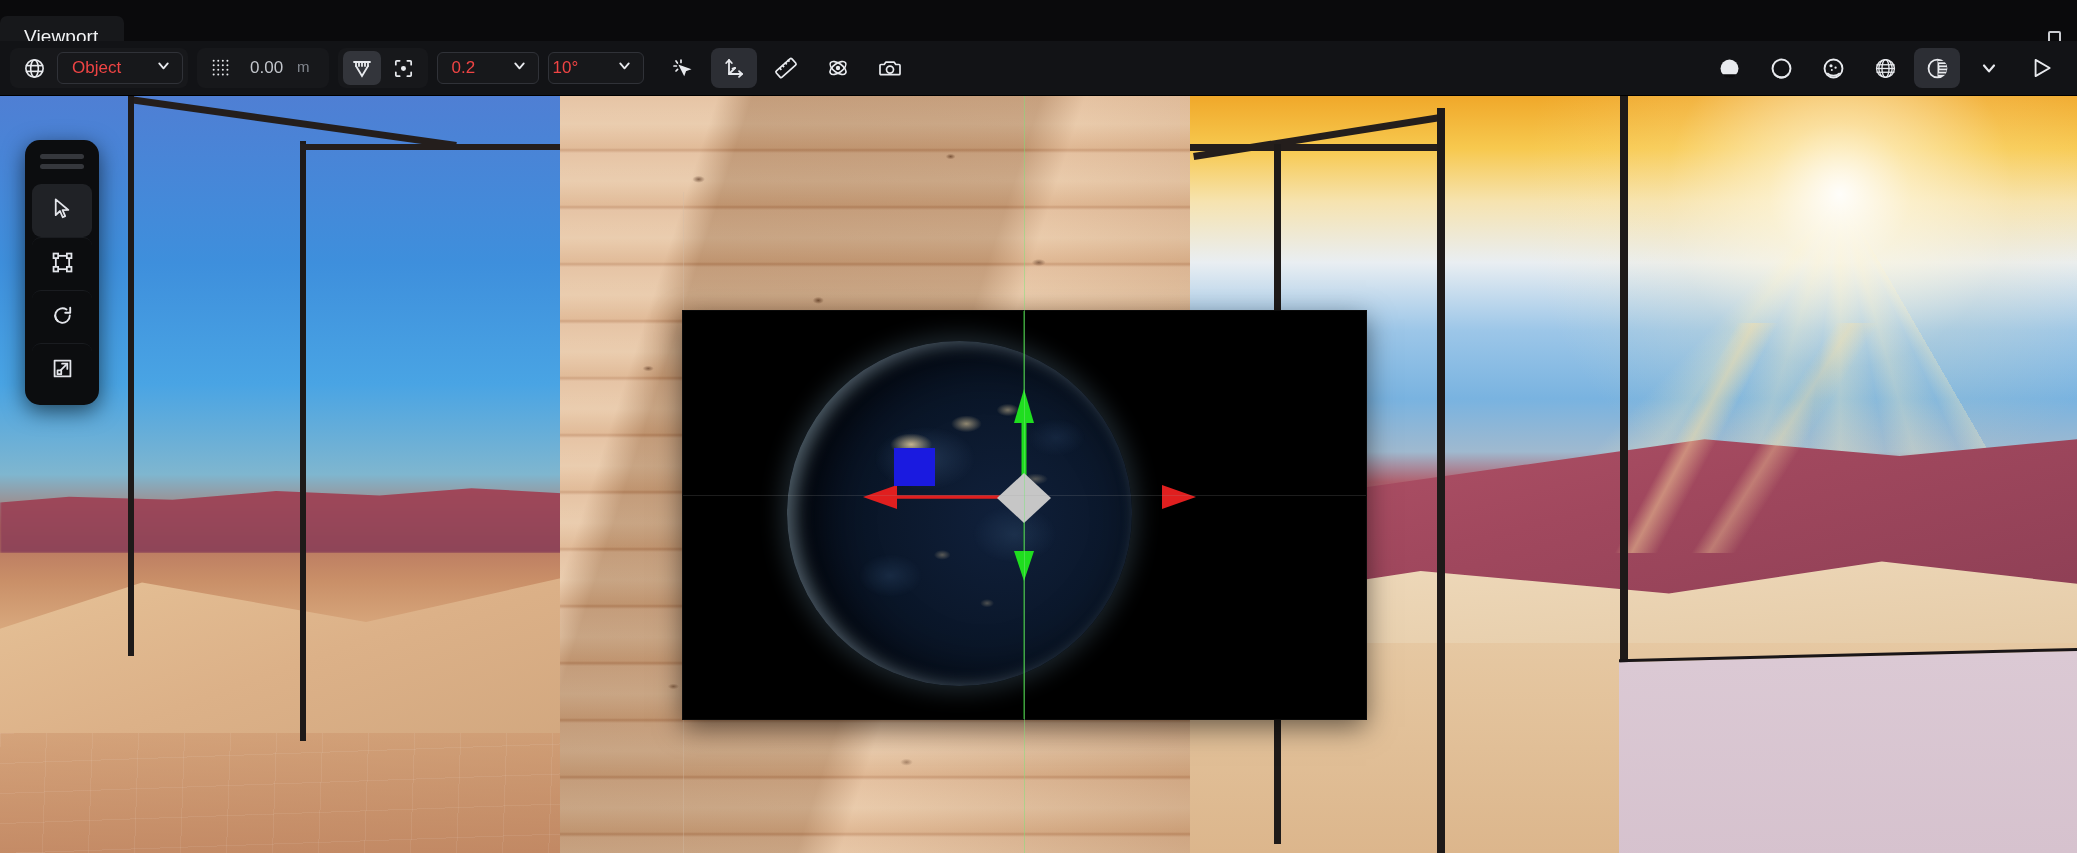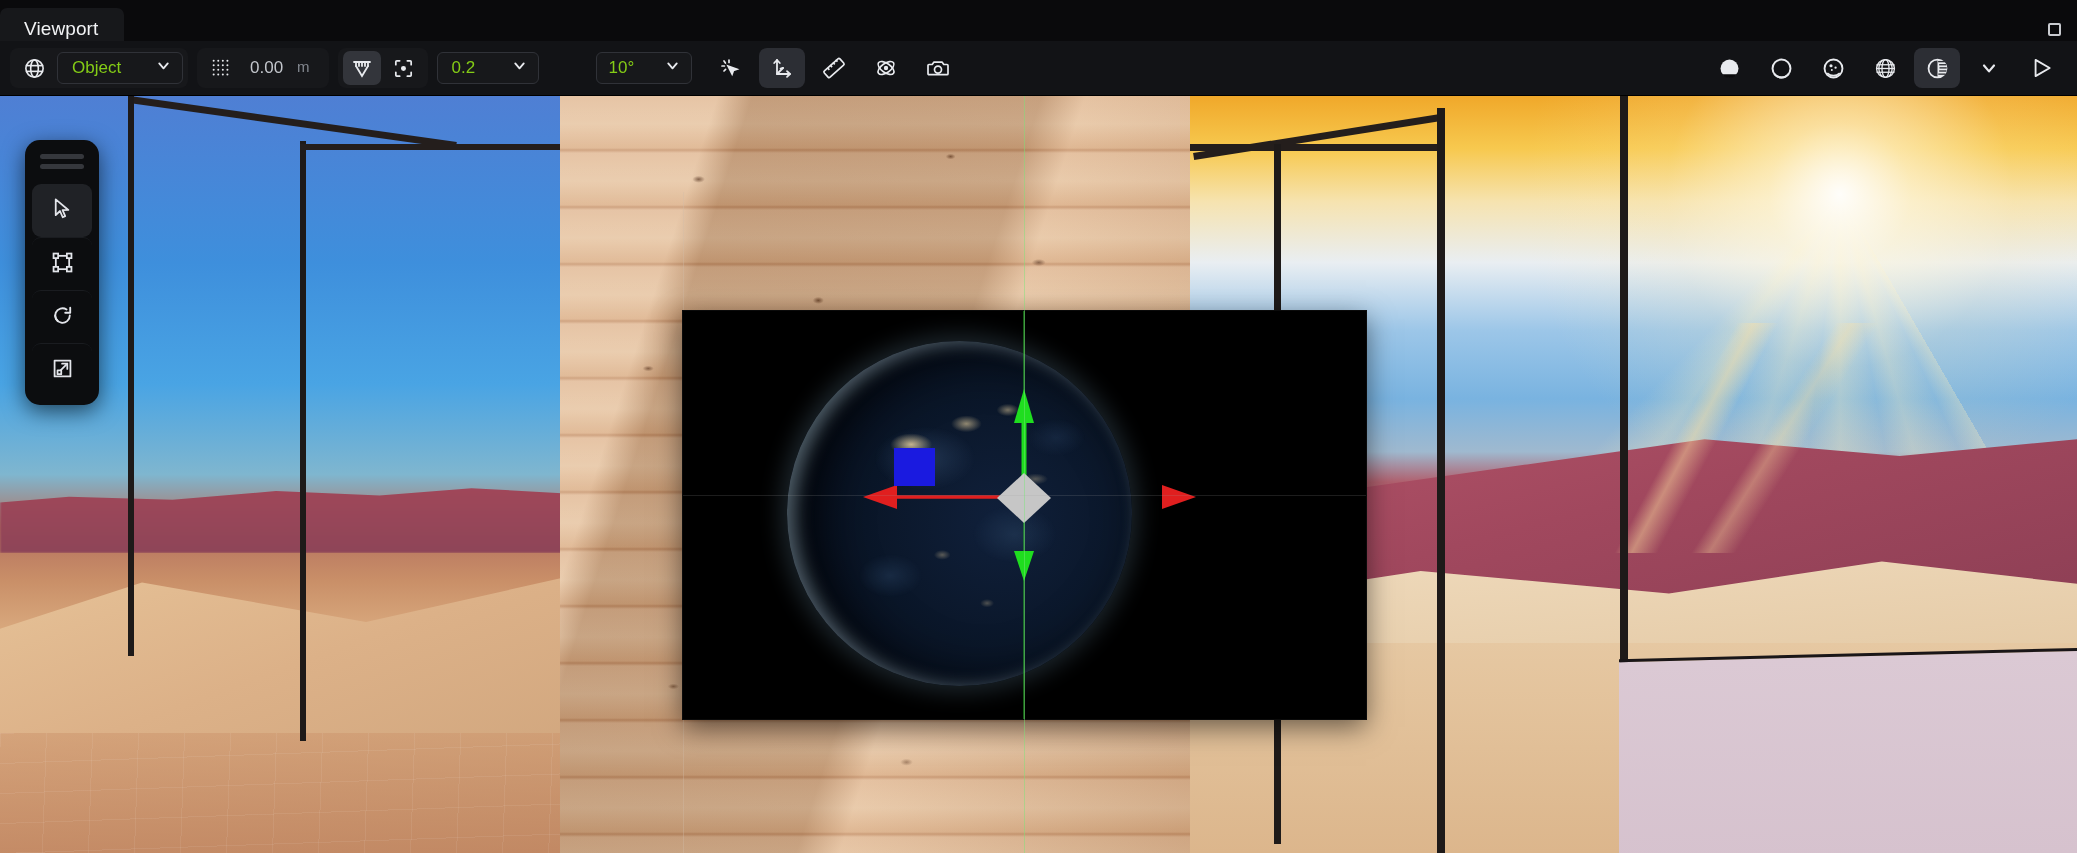--- a/index.html
+++ b/index.html
@@ -5,21 +5,21 @@
   * { box-sizing: border-box; margin: 0; padding: 0; }
   html, body {
     width: 2077px; height: 853px;
     background: #0a0a0c;
     font-family: "Liberation Sans", sans-serif;
     overflow: hidden;
   }
 
   
   .titlebar {
-    position: absolute; top: 8px; left: 0;
+    position: absolute; top: 16px; left: 0;
     width: 2077px; height: 41px;
     background: #0a0a0c;
     display: flex; align-items: flex-end;
   }
   .tab {
     height: 41px;
     padding: 0 26px 0 24px;
     background: #17181b;
     border-radius: 7px 7px 0 0;
     display: flex; align-items: center;
@@ -66,25 +66,25 @@
   .ibtn.active { background: #33353b; }
   .ibtn svg { display: block; }
 
   .sel {
     height: 32px; min-width: 126px;
     background: #17181b;
     border: 1px solid #303238;
     border-radius: 6px;
     display: flex; align-items: center; justify-content: space-between;
     padding: 0 10px 0 14px;
-    color: #84cc16;
+    color: #ef4444;
     font-size: 17px;
     cursor: pointer;
   }
-  .sel.narrow { min-width: 96px; padding-left: 12px; margin-left: 48px; }
+  .sel.narrow { min-width: 96px; padding-left: 4px; }
   .sel .chev { color: #e8eaee; margin-left: 8px; }
   .numfield {
     display: flex; align-items: flex-start; gap: 14px;
     padding: 0 14px 0 6px;
     color: #c3c6cc; font-size: 17px;
   }
   .numfield .unit { color: #83878f; font-size: 15px; }
 
   .spacer { flex: 1; }
 

